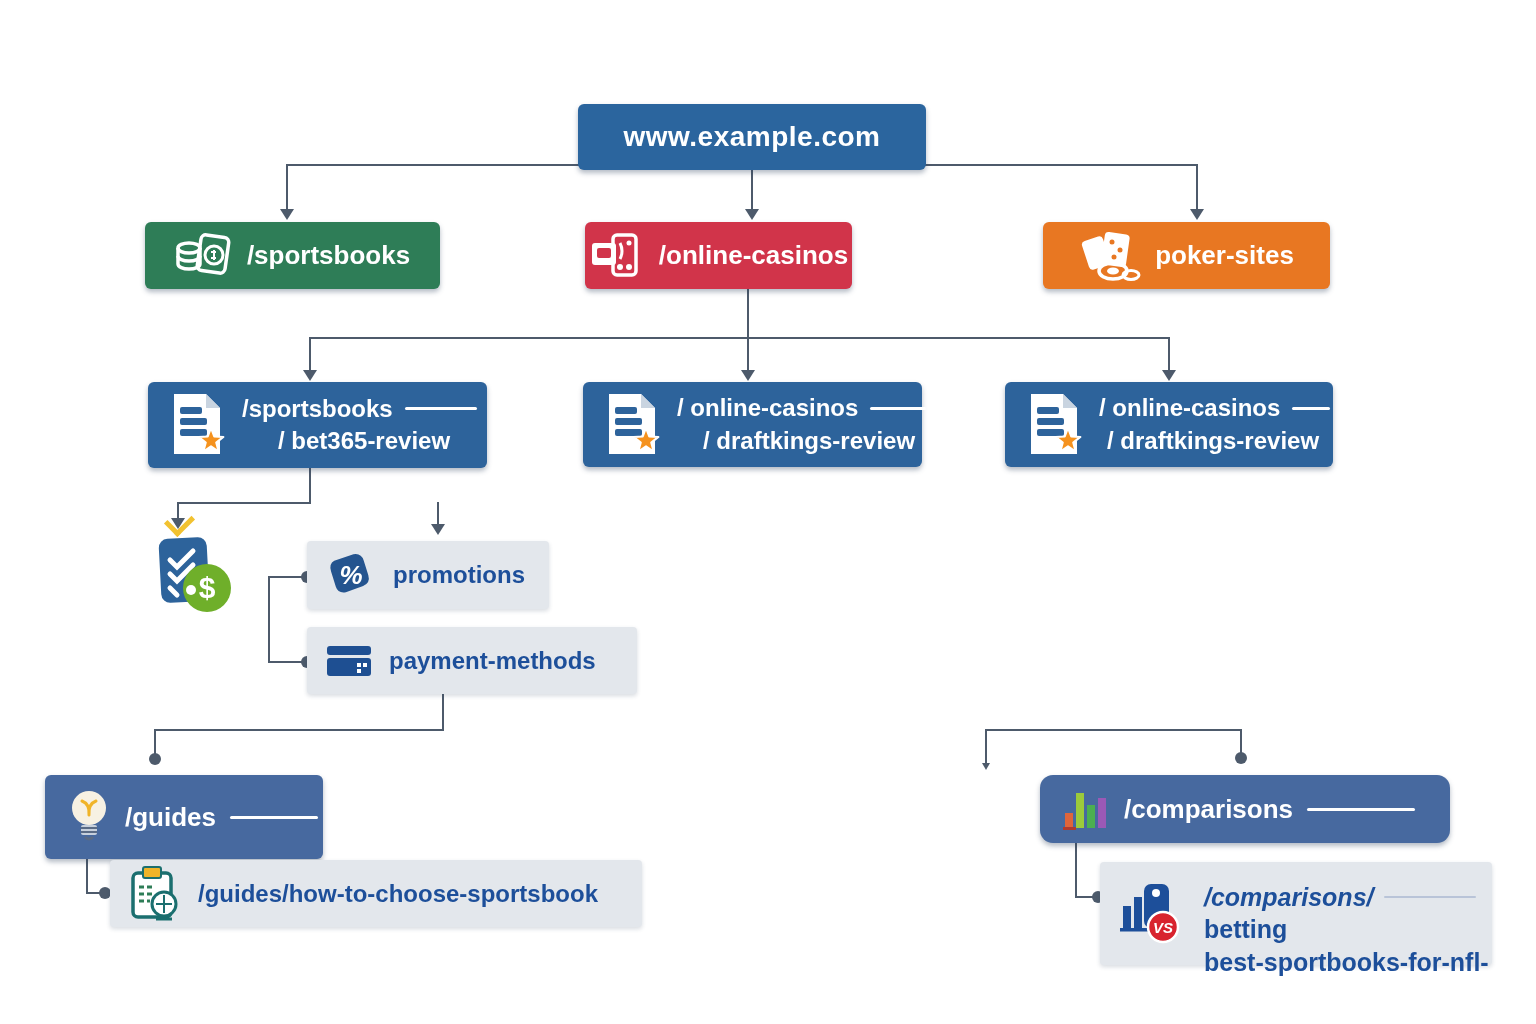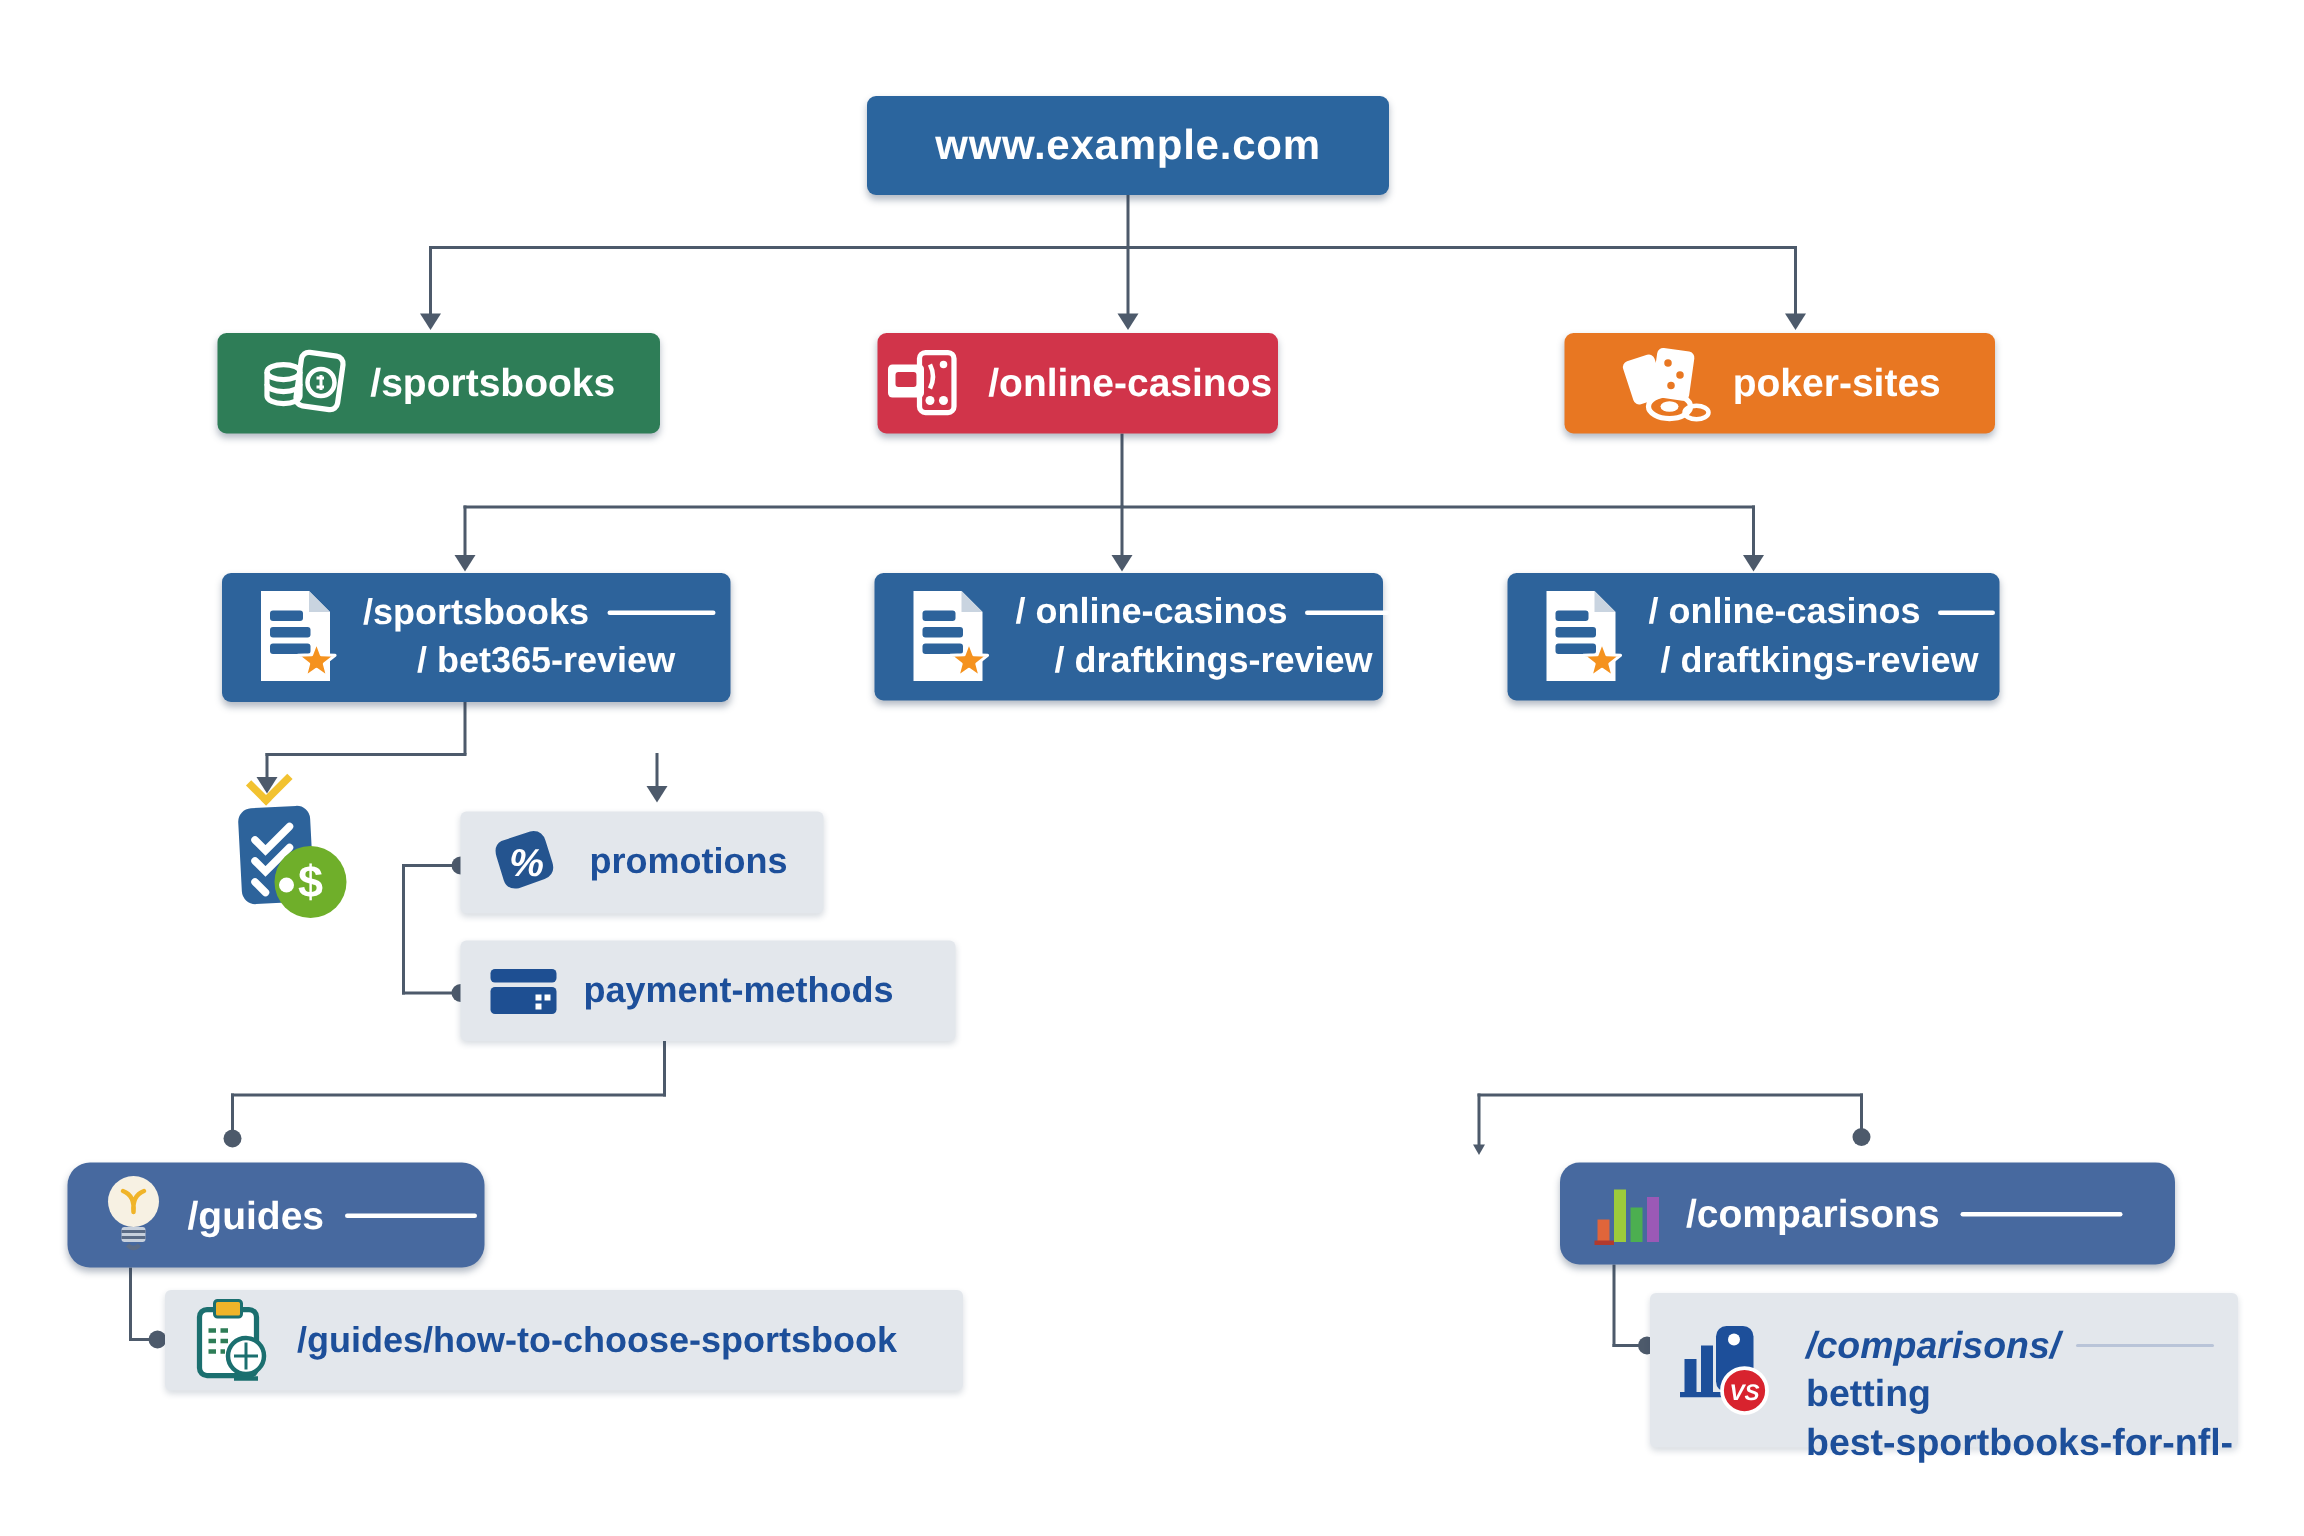--- a/index.html
+++ b/index.html
@@ -5,21 +5,21 @@
   html,body{margin:0;padding:0;background:#ffffff;}
   #canvas{
     position:relative;width:1536px;height:1024px;background:#ffffff;overflow:hidden;
     font-family:"Liberation Sans", sans-serif;font-weight:bold;
   }
   
   .box{
     position:absolute;border-radius:6px;display:flex;align-items:center;justify-content:center;
     color:#fff;box-shadow:0 3px 5px rgba(40,60,90,.35);box-sizing:border-box;gap:14px;
   }
-  .rootbox{background:#2B659E;font-size:28px;letter-spacing:.5px;}
+  .rootbox{background:#2B659E;font-size:28px;letter-spacing:.5px;margin-top:40px;}
   .greenbox{background:#2E7D57;font-size:26px;}
   .redbox{background:#D1344A;font-size:26px;}
   .orangebox{background:#E87722;font-size:26px;}
   .bluebox{background:#2D639B;font-size:24px;justify-content:flex-start;padding-left:18px;}
   .lbluebox{background:#47699F;font-size:26px;justify-content:flex-start;padding-left:22px;}
   .graybox{
     position:absolute;background:#E3E7EC;color:#1D4F9A;border-radius:4px;
     display:flex;align-items:center;justify-content:flex-start;gap:16px;padding-left:18px;
     box-shadow:0 2px 4px rgba(40,60,90,.18);font-size:24px;box-sizing:border-box;
   }
@@ -215,21 +215,21 @@
     <svg class="icon" width="48" height="36" viewBox="0 0 48 36">
       <rect x="2" y="3" width="44" height="9" rx="3" fill="#1E4F92"></rect>
       <rect x="2" y="15" width="44" height="18" rx="3" fill="#1E4F92"></rect>
       <rect x="32" y="20" width="4" height="4" fill="#fff"></rect>
       <rect x="38" y="20" width="4" height="4" fill="#fff"></rect>
       <rect x="32" y="26" width="4" height="4" fill="#fff"></rect>
     </svg>
     <span>payment-methods</span>
   </div>
 
-  <div class="box lbluebox" style="left:45px;top:775px;width:278px;height:70px;border-radius:15px;">
+  <div class="box lbluebox" style="left:45px;top:775px;width:278px;height:84px;">
     <svg class="icon" width="44" height="56" viewBox="0 0 44 56">
       <circle cx="22" cy="19" r="17" fill="#F7F1E3"></circle>
       <path d="M15 12 q8 3 7 14 M29 12 q-8 3 -7 14" stroke="#F0B429" stroke-width="3" fill="none" stroke-linecap="round"></path>
       <rect x="14" y="36" width="16" height="10" rx="2" fill="#C7D0DC"></rect>
       <path d="M14 39 h16 M14 43 h16" stroke="#5A6B85" stroke-width="2"></path>
       <path d="M18 48 q4 4 8 0" stroke="#5A6B85" stroke-width="3" fill="none"></path>
     </svg>
     <span>/guides</span>
     <span class="dash" style="width:88px;"></span>
   </div>

